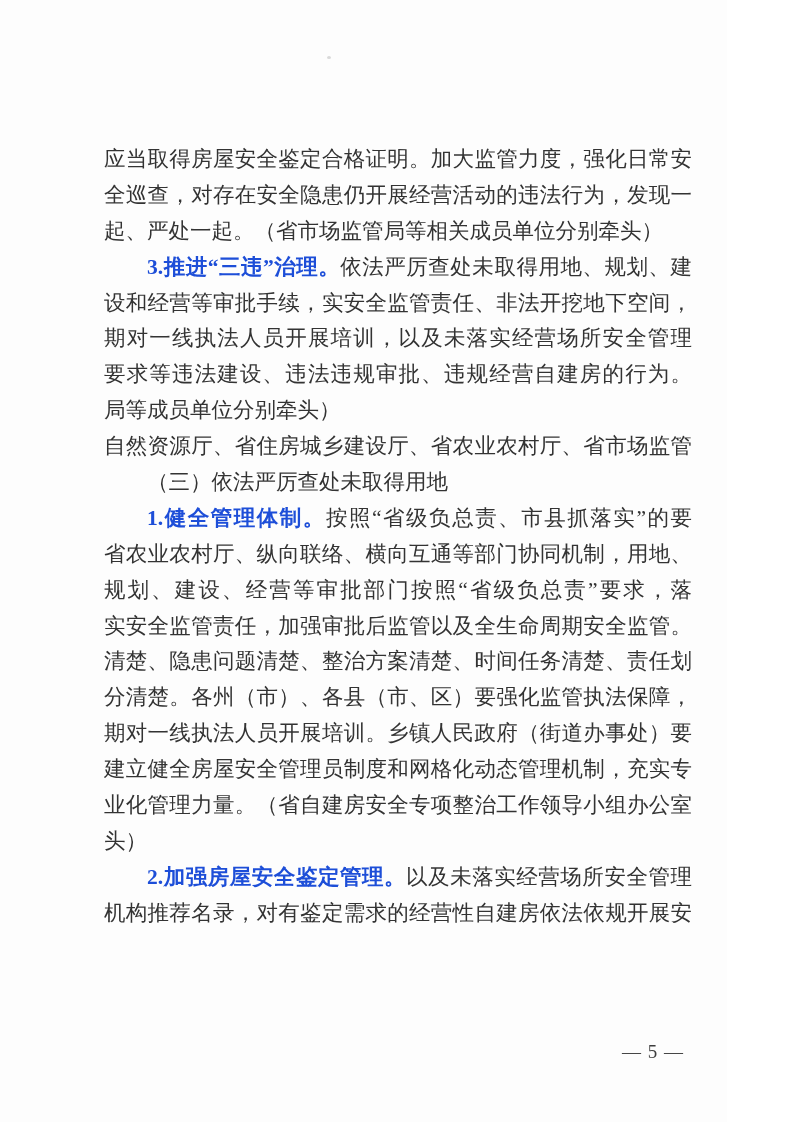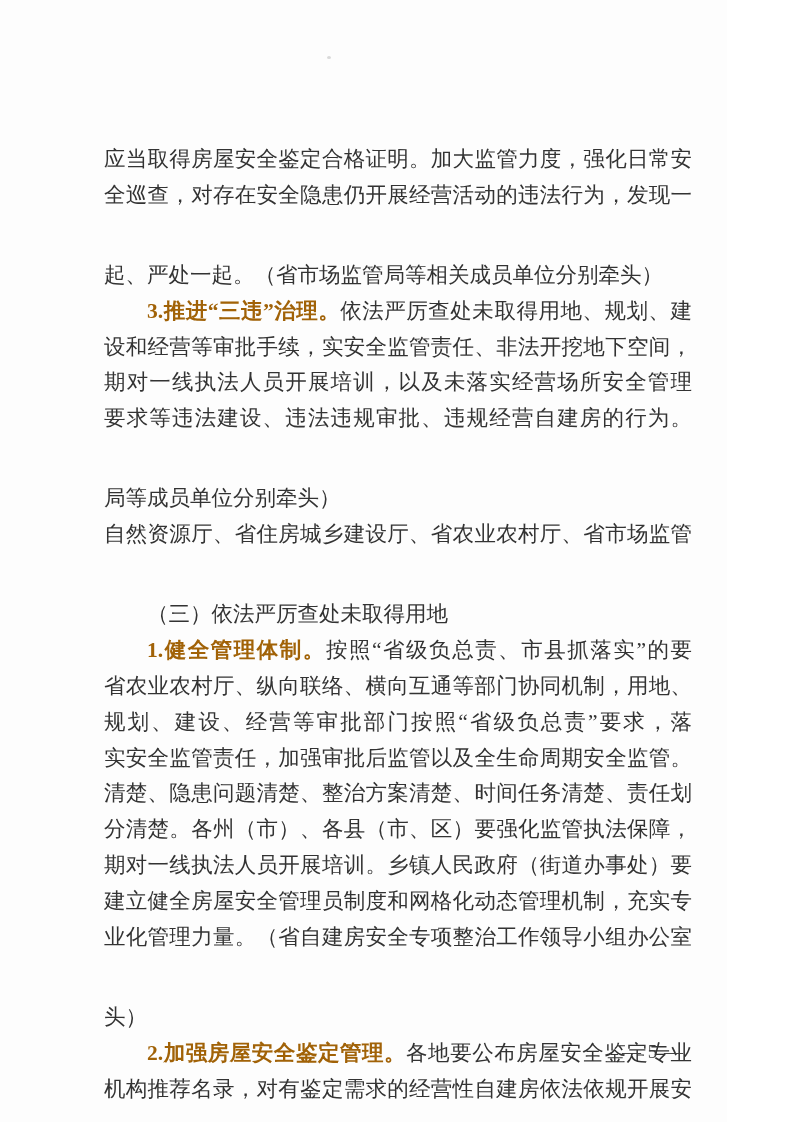--- a/index.html
+++ b/index.html
@@ -29,25 +29,24 @@
     text-align: justify;
     text-align-last: justify;
     text-justify: inter-character;
     overflow: hidden;
   }
   .line.indent {
     text-indent: 43px;
   }
   .line.last {
     text-align-last: left;
-    margin-top: 44px;
   }
   .line .lead {
     font-weight: 700;
-    color: #a16207;
+    color: #1d4ed8;
   }
   .page-number {
     position: absolute;
     left: 613px;
     top: 1040px;
     width: 80px;
     text-align: center;
     font-size: 19px;
     line-height: 24px;
     color: #3d3d3d;
@@ -82,17 +81,17 @@
       <div class="line indent"><span class="lead">1.健全管理体制。</span><span>按照“省级负总责、市县抓落实”的要求，</span></div>
       <div class="line"><span>省农业农村厅、纵向联络、横向互通等部门协同机制，用地、</span></div>
       <div class="line"><span>规划、建设、经营等审批部门按照“省级负总责”要求，落</span></div>
       <div class="line"><span>实安全监管责任，加强审批后监管以及全生命周期安全监管。</span></div>
       <div class="line"><span>清楚、隐患问题清楚、整治方案清楚、时间任务清楚、责任划</span></div>
       <div class="line"><span>分清楚。各州（市）、各县（市、区）要强化监管执法保障，定</span></div>
       <div class="line"><span>期对一线执法人员开展培训。乡镇人民政府（街道办事处）要</span></div>
       <div class="line"><span>建立健全房屋安全管理员制度和网格化动态管理机制，充实专</span></div>
       <div class="line"><span>业化管理力量。（省自建房安全专项整治工作领导小组办公室牵</span></div>
       <div class="line last"><span>头）</span></div>
-      <div class="line indent"><span class="lead">2.加强房屋安全鉴定管理。</span><span>各地要公布房屋安全鉴定专业</span></div>
+      <div class="line indent"><span class="lead">2.加强房屋安全鉴定管理。</span><span>以及未落实经营场所安全管理</span></div>
       <div class="line"><span>机构推荐名录，对有鉴定需求的经营性自建房依法依规开展安</span></div>
     </div>
   <div class="page-number">— 5 —</div>
 </div>
 
 </body></html>

